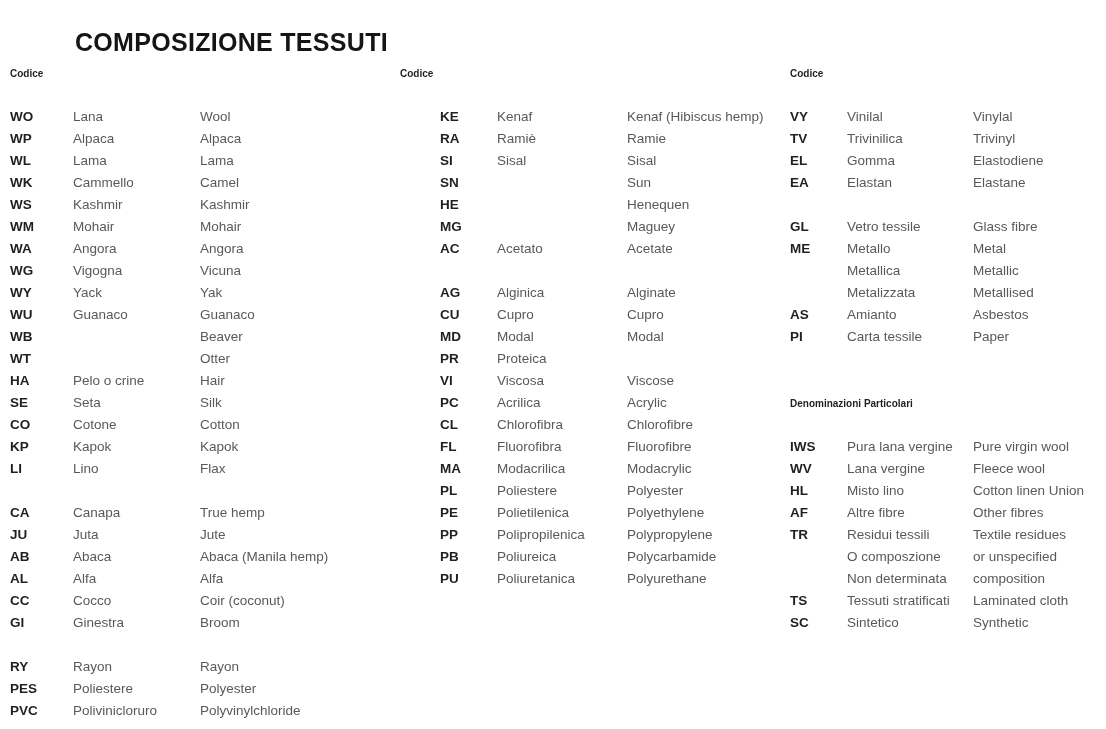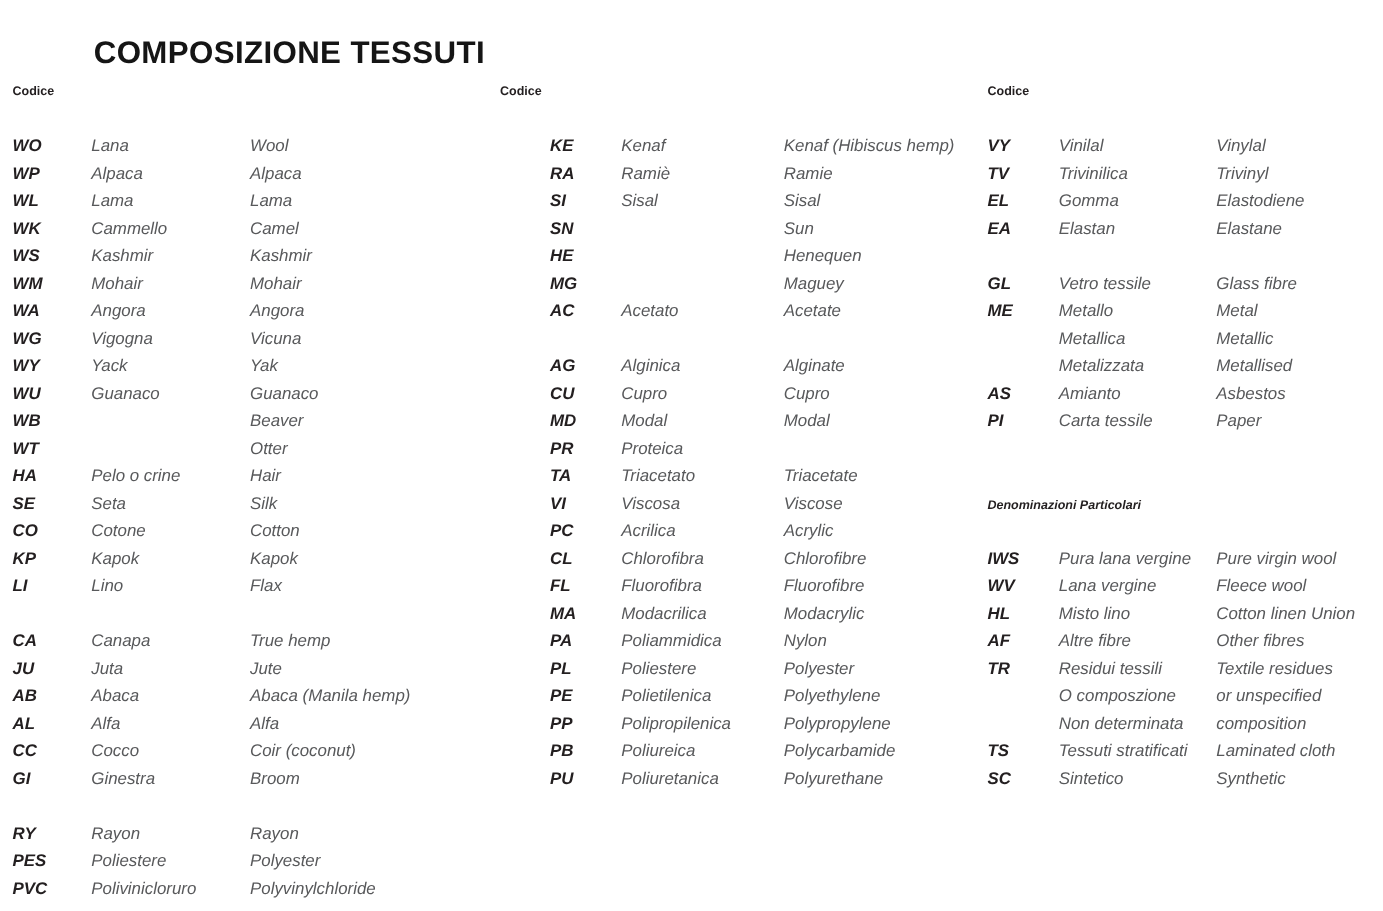--- a/index.html
+++ b/index.html
@@ -34,21 +34,21 @@
   .colgroup-0 { left: 10px;  width: 385px; }
   .colgroup-1 { left: 400px; width: 385px; }
   .colgroup-2 { left: 790px; width: 312px; }
   .colheader {
     font-size: 10px;
     line-height: 14px;
     height: 14px;
     font-weight: 700;
     color: var(--code-color, #231f20);
   }
-  .rows { margin-top: 25px; font-style: italic; }
+  .rows { margin-top: 25px; }
   .row {
     display: grid;
     height: 22px;
     line-height: 22px;
     font-size: 13.5px;
     color: var(--name-color, #58595b);
     white-space: nowrap;
   }
   .colgroup-0 .row { grid-template-columns: 63px 127px 1fr; }
   .colgroup-1 .row { grid-template-columns: 57px 130px 1fr; margin-left: 40px; }
@@ -261,25 +261,20 @@
         <div class="row">
           <span class="code">MD</span>
           <span class="it">Modal</span>
           <span class="en">Modal</span>
         </div>
         <div class="row">
           <span class="code">PR</span>
           <span class="it">Proteica</span>
         </div>
         <div class="row">
-          <span class="code">TA</span>
-          <span class="it">Triacetato</span>
-          <span class="en">Triacetate</span>
-        </div>
-        <div class="row">
           <span class="code">VI</span>
           <span class="it">Viscosa</span>
           <span class="en">Viscose</span>
         </div>
         <div class="row">
           <span class="code">PC</span>
           <span class="it">Acrilica</span>
           <span class="en">Acrylic</span>
         </div>
         <div class="row">
@@ -289,25 +284,20 @@
         </div>
         <div class="row">
           <span class="code">FL</span>
           <span class="it">Fluorofibra</span>
           <span class="en">Fluorofibre</span>
         </div>
         <div class="row">
           <span class="code">MA</span>
           <span class="it">Modacrilica</span>
           <span class="en">Modacrylic</span>
-        </div>
-        <div class="row">
-          <span class="code">PA</span>
-          <span class="it">Poliammidica</span>
-          <span class="en">Nylon</span>
         </div>
         <div class="row">
           <span class="code">PL</span>
           <span class="it">Poliestere</span>
           <span class="en">Polyester</span>
         </div>
         <div class="row">
           <span class="code">PE</span>
           <span class="it">Polietilenica</span>
           <span class="en">Polyethylene</span>

